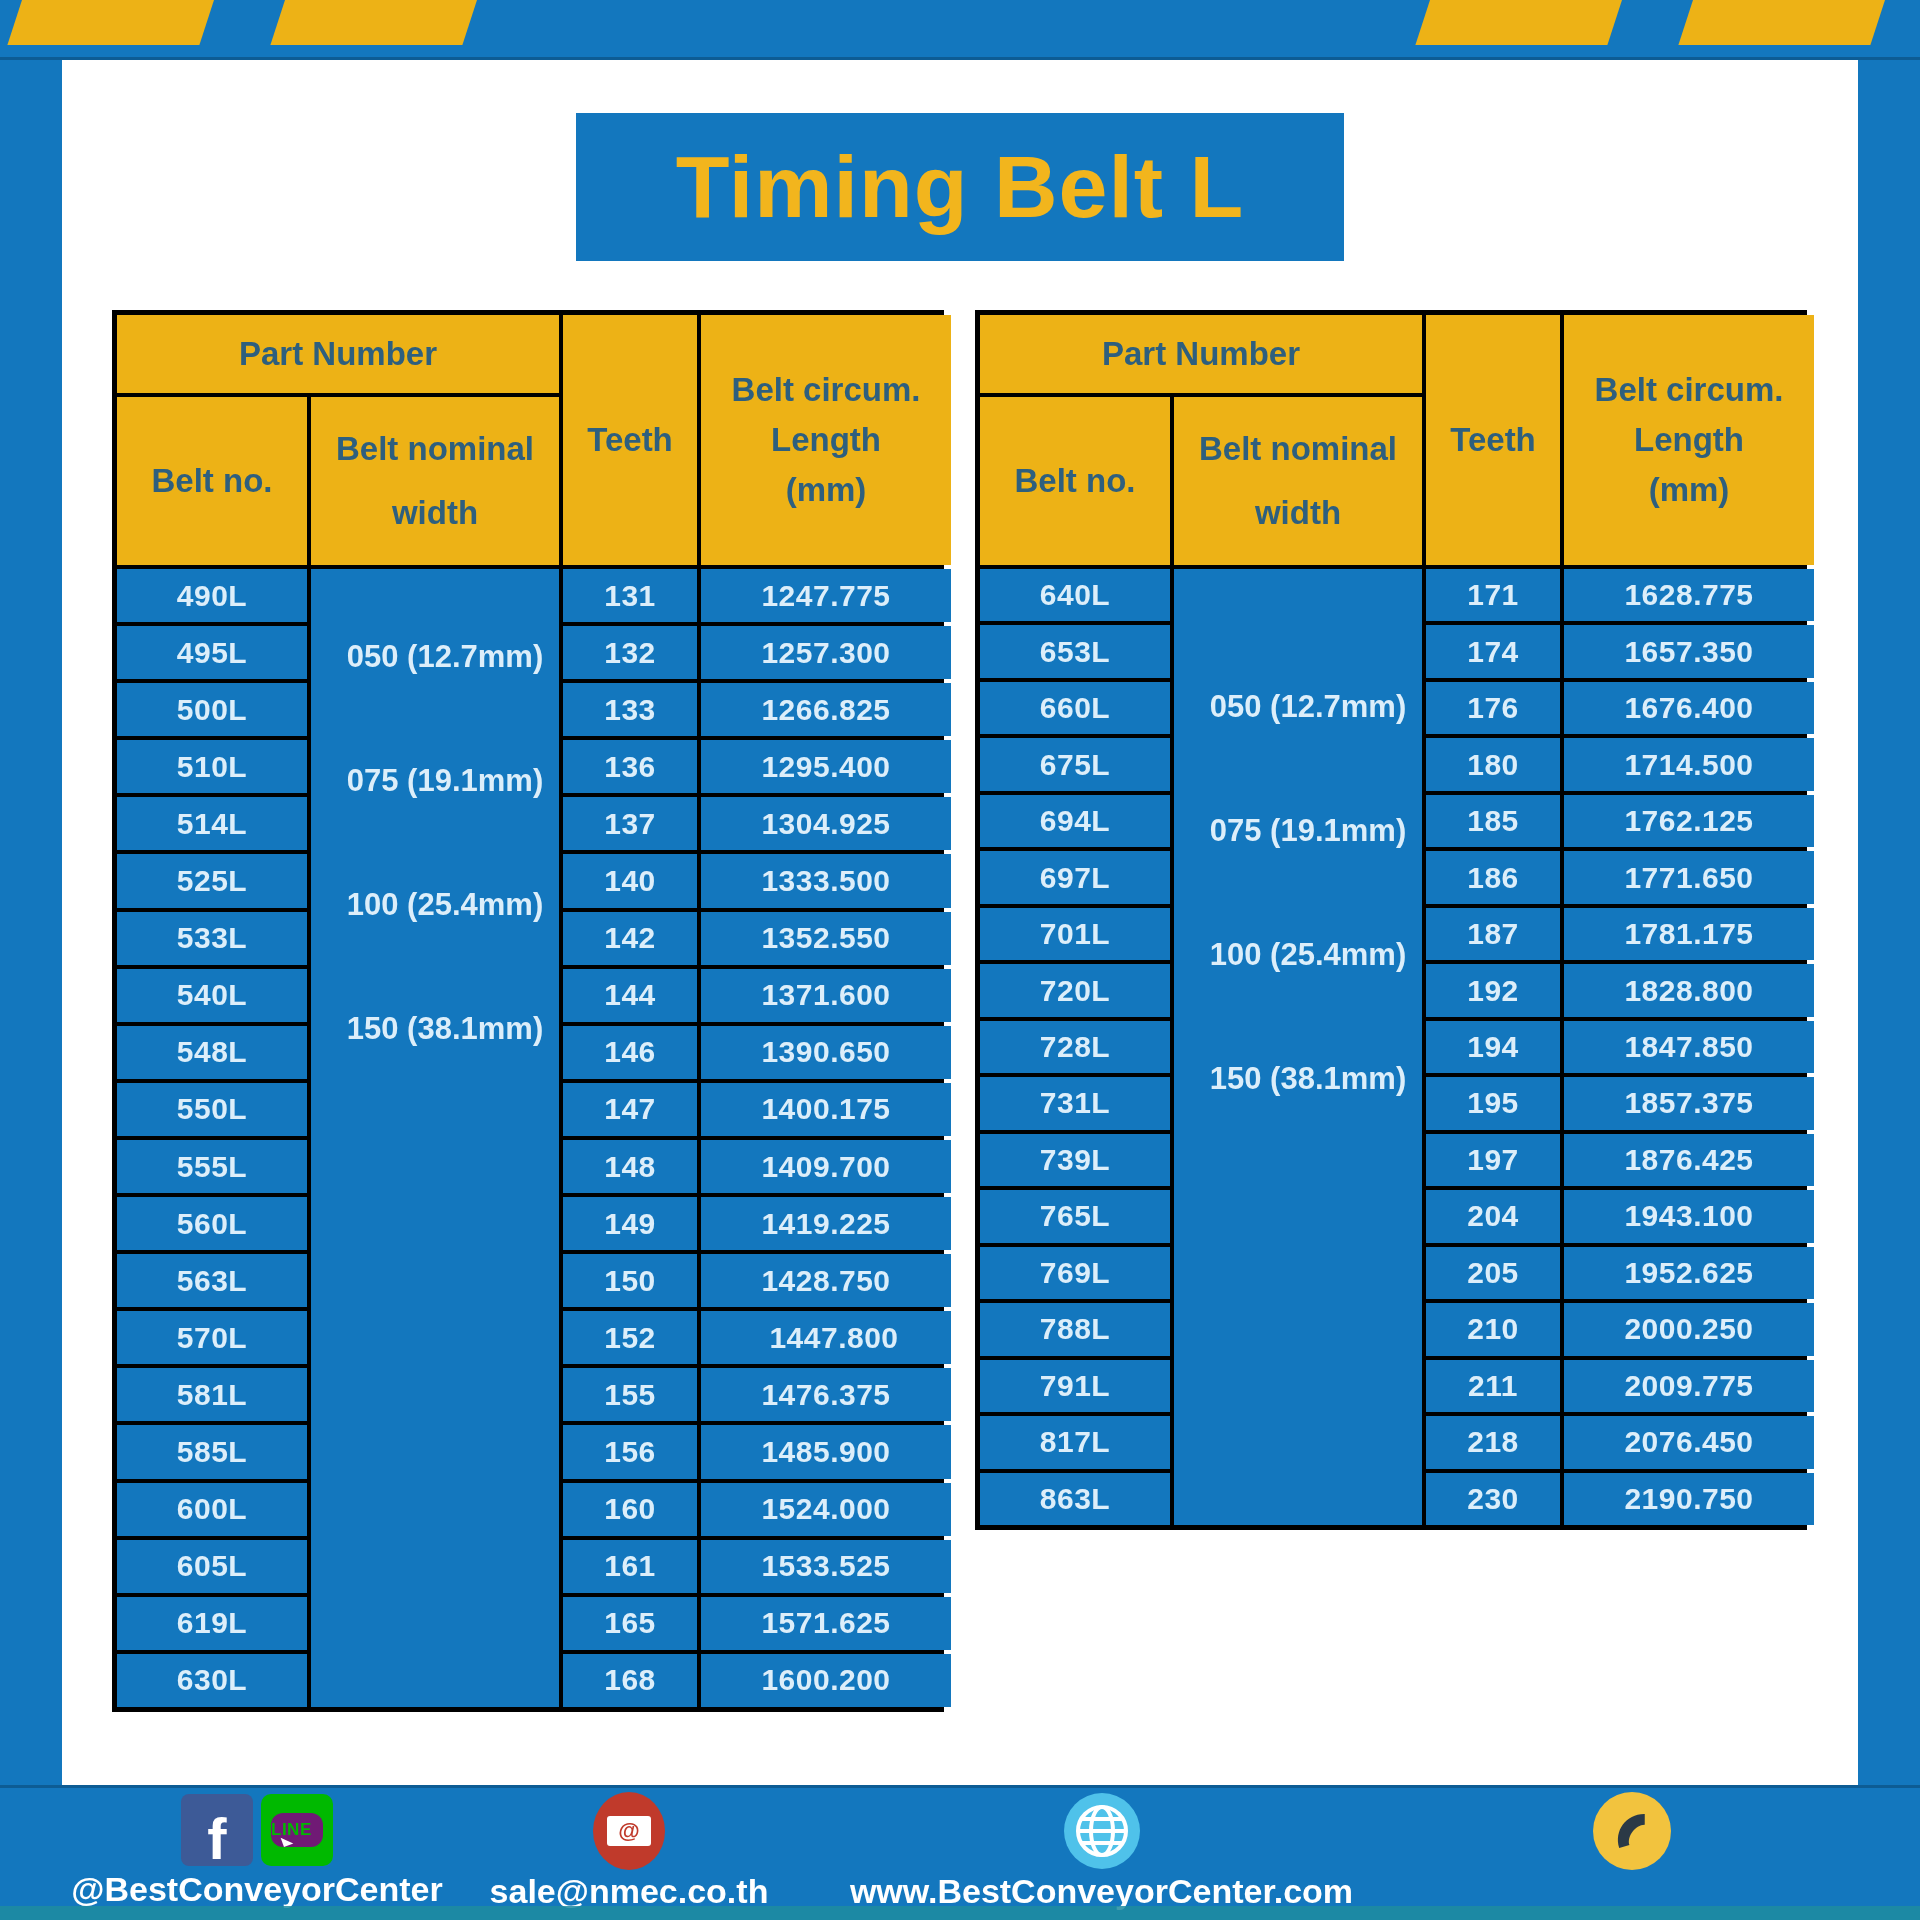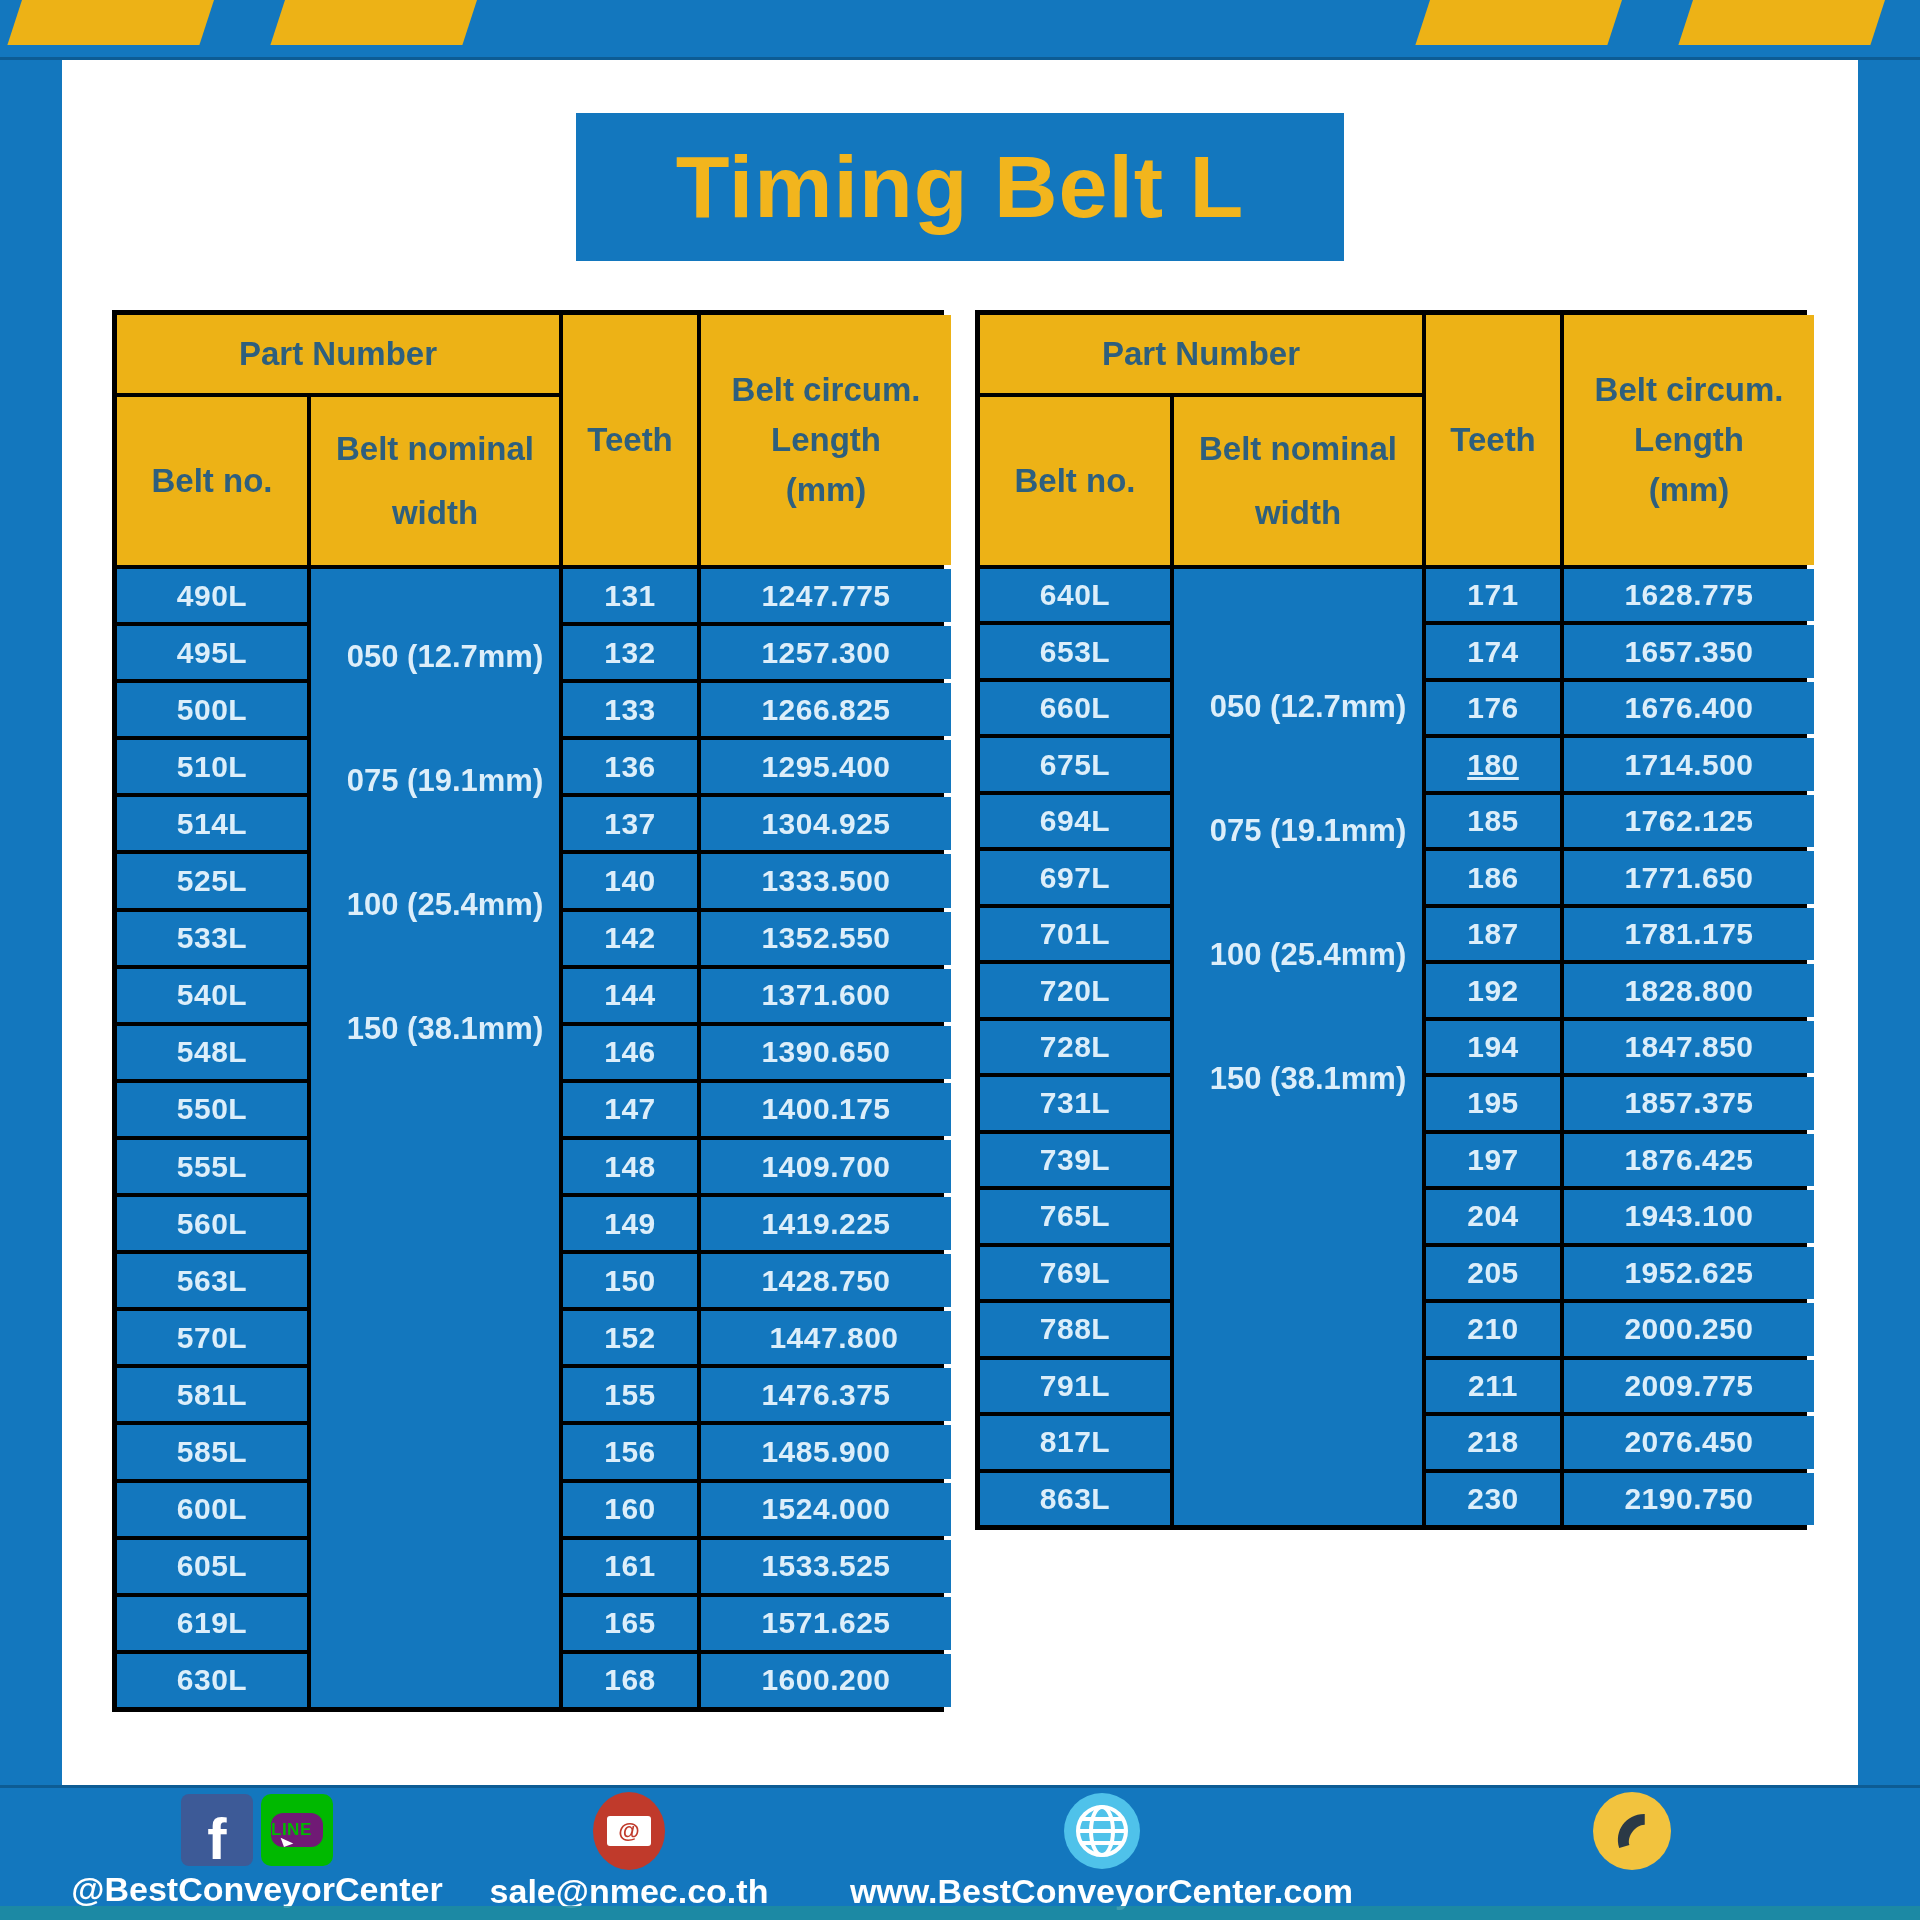--- a/index.html
+++ b/index.html
@@ -199,21 +199,21 @@
   <div class="cell data" style="grid-area: 3 / 1;">640L</div>
       <div class="cell data" style="grid-area: 3 / 3;">171</div>
       <div class="cell data" style="grid-area: 3 / 4;">1628.775</div>
       <div class="cell data" style="grid-area: 4 / 1;">653L</div>
       <div class="cell data" style="grid-area: 4 / 3;">174</div>
       <div class="cell data" style="grid-area: 4 / 4;">1657.350</div>
       <div class="cell data" style="grid-area: 5 / 1;">660L</div>
       <div class="cell data" style="grid-area: 5 / 3;">176</div>
       <div class="cell data" style="grid-area: 5 / 4;">1676.400</div>
       <div class="cell data" style="grid-area: 6 / 1;">675L</div>
-      <div class="cell data" style="grid-area: 6 / 3; text-decoration: underline;">180</div>
+      <div class="cell data" style="grid-area: 6 / 3;">180</div>
       <div class="cell data" style="grid-area: 6 / 4;">1714.500</div>
       <div class="cell data" style="grid-area: 7 / 1;">694L</div>
       <div class="cell data" style="grid-area: 7 / 3;">185</div>
       <div class="cell data" style="grid-area: 7 / 4;">1762.125</div>
       <div class="cell data" style="grid-area: 8 / 1;">697L</div>
       <div class="cell data" style="grid-area: 8 / 3;">186</div>
       <div class="cell data" style="grid-area: 8 / 4;">1771.650</div>
       <div class="cell data" style="grid-area: 9 / 1;">701L</div>
       <div class="cell data" style="grid-area: 9 / 3;">187</div>
       <div class="cell data" style="grid-area: 9 / 4;">1781.175</div>

